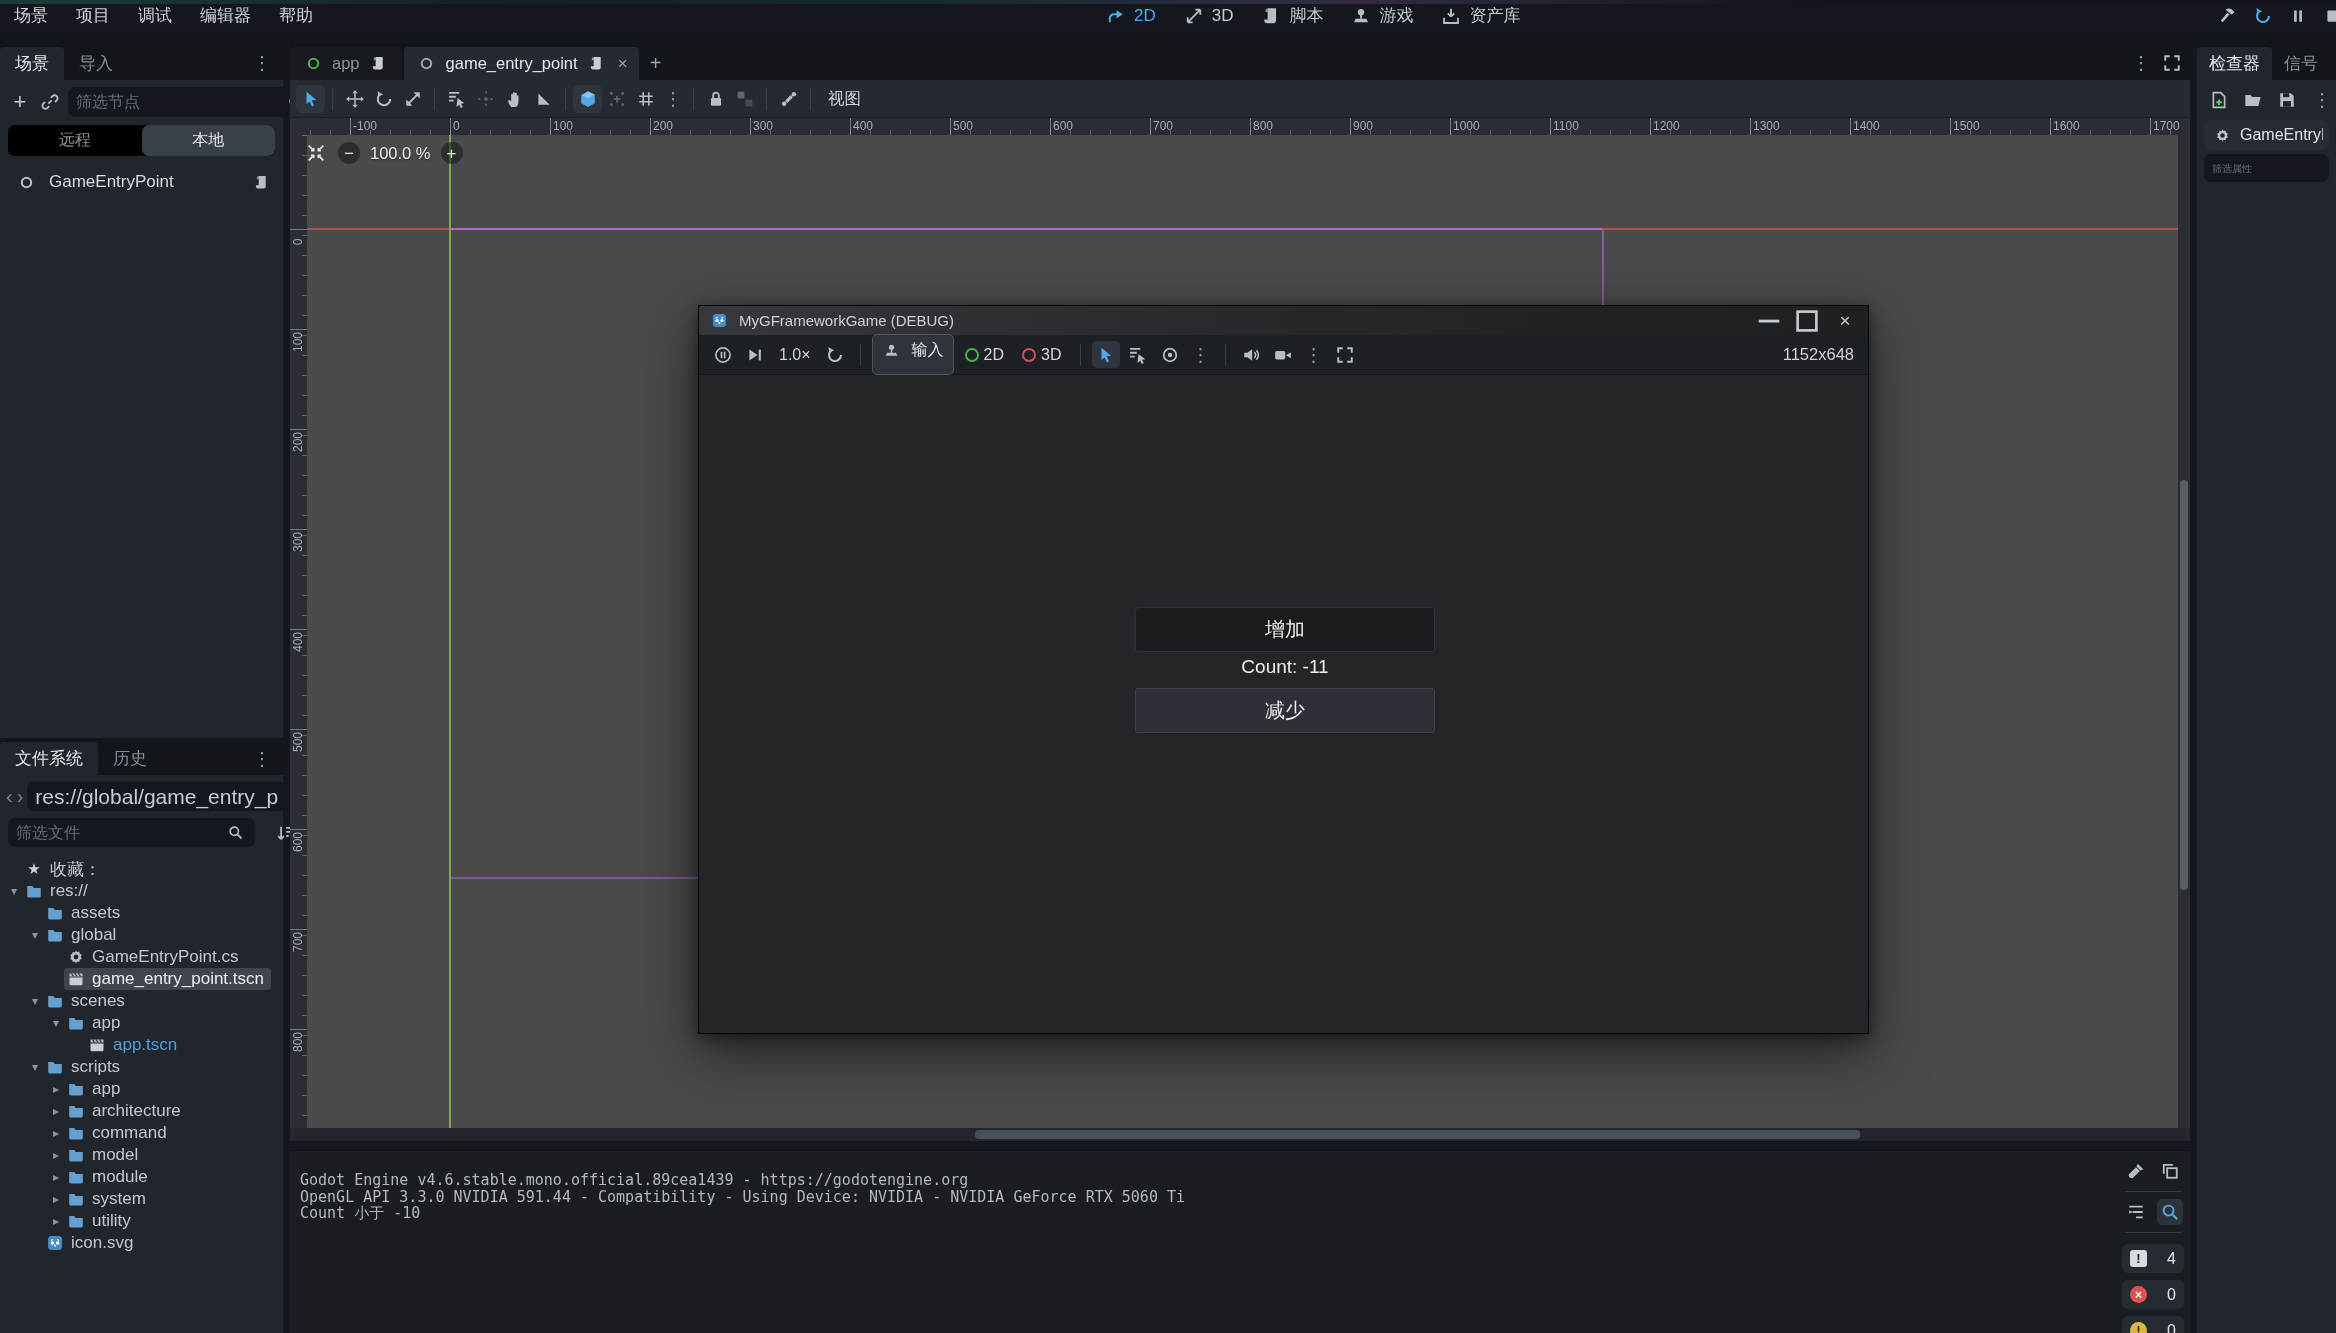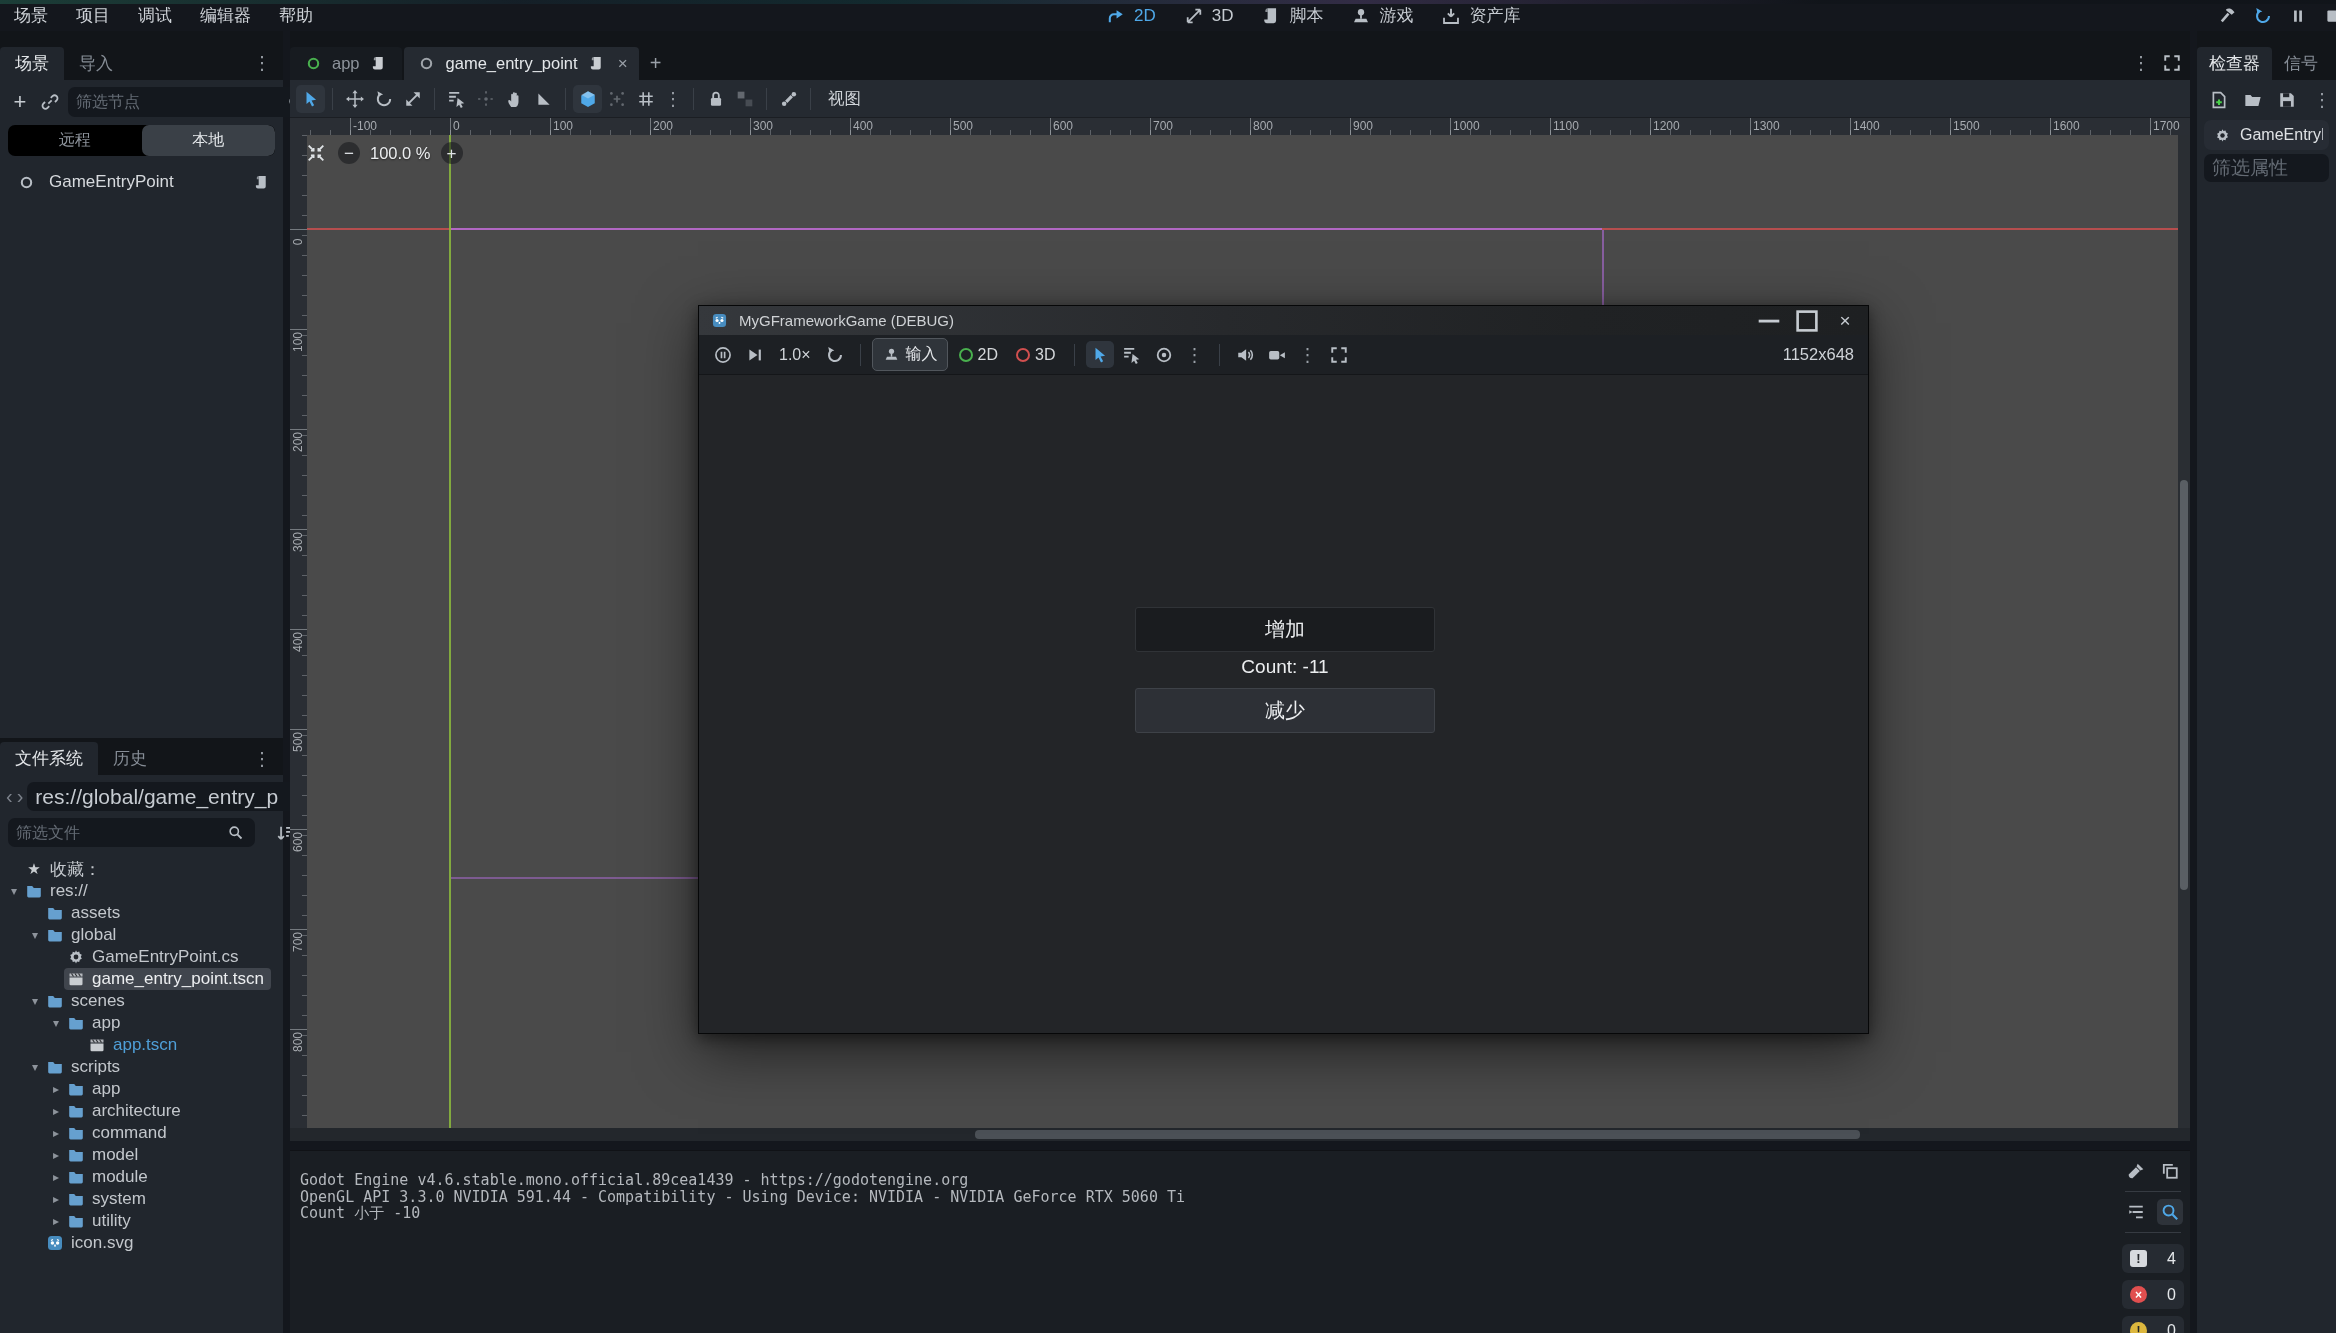--- a/index.html
+++ b/index.html
@@ -114,21 +114,21 @@
   
   #game-window { position:absolute; left:698px; top:305px; width:1171px; height:729px; z-index:50;
      border:1px solid #060708; box-shadow:0 18px 55px rgba(0,0,0,.55), 0 4px 14px rgba(0,0,0,.45); background:#232528; }
   #gw-title { height:29px; background:linear-gradient(90deg,#35383c,#27292c 45%,#202224 75%,#1e2022); display:flex; align-items:center; padding:0 8px; gap:8px; }
   #gw-title .title-text { font-size:15px; color:#cfd2d5; flex:1; }
   #gw-title .winbtn { width:30px; height:22px; display:flex; align-items:center; justify-content:center; color:#c6cbd1; }
   #gw-title .winbtn.close { font-size:19px; }
   #gw-toolbar { height:40px; background:#1d2024; display:flex; align-items:center; gap:4px; padding:0 10px; border-bottom:1px solid #141619; }
   #gw-toolbar .icon { width:28px; height:27px; }
   .gw-label { font-size:16px; color:#cfd3d8; padding:0 6px; }
-  .gw-pill { display:flex; align-items:center; background:#2f343a; border:1px solid #51565c; border-radius:5px; padding:2px 9px 2px 5px; color:#e4e7ea; font-size:16px; }
+  .gw-pill { display:flex; align-items:center; gap:6px; background:#2f343a; border:1px solid #51565c; border-radius:5px; padding:2px 9px 10px 5px; color:#e4e7ea; font-size:16px; }
   .ring { width:14px; height:14px; border-radius:50%; border:2.5px solid currentColor; display:inline-block; }
   .gw-mode { display:flex; align-items:center; gap:5px; padding:0 7px; font-size:16px; color:#d4d7da; }
   #gw-resolution { margin-left:auto; font-size:16.5px; color:#cfd3d8; padding-right:4px; }
   #gw-content { position:relative; height:658px; background:#232528; }
   .gw-btn { position:absolute; left:436px; width:300px; height:45px; display:flex; align-items:center; justify-content:center;
      font-size:20px; color:#eceef0; border-radius:3px; }
   #btn-increase { top:232px; background:#1a1c1f; border:1px solid #303337; }
   #btn-decrease { top:313px; background:#2d3036; border:1px solid #3e4248; }
   #count-label { position:absolute; left:436px; top:281px; width:300px; text-align:center; font-size:19px; color:#eceef0; }
 
@@ -146,21 +146,21 @@
   .bicon-warn { width:17px; height:17px; border-radius:50%; background:#dcb73e; color:#23262a; font-size:12px; font-weight:bold; display:flex; align-items:center; justify-content:center; }
 
   
   #insp-tabstrip { left:2197px; top:31px; width:139px; height:49px; }
   #insp-tabstrip .tab { padding:0 12px; }
   #inspector-panel { left:2197px; top:80px; width:139px; height:1253px; }
   #insp-toolbar { display:flex; align-items:center; gap:10px; padding:8px 10px 4px 10px; }
   #insp-node-row { display:flex; align-items:center; gap:6px; background:#272c34; border-radius:7px; height:30px; margin:4px 7px; padding:0 6px; overflow:hidden; }
   #insp-node-row .node-name { font-size:16px; color:#dfe2e5; white-space:nowrap; overflow:hidden; }
   #insp-filter { margin:4px 7px; height:28px; }
-  #insp-filter input { font-size:19px; }
+  #insp-filter input { font-size:10px; }
 
   .dots { font-size:18px; color:#9aa0a8; letter-spacing:0; line-height:1; padding:2px 4px; }
 </style>
 </head>
 <body>
 
 <div id="app">
 
   <div id="menubar">
     <div id="menu-items" style="display: flex;">

